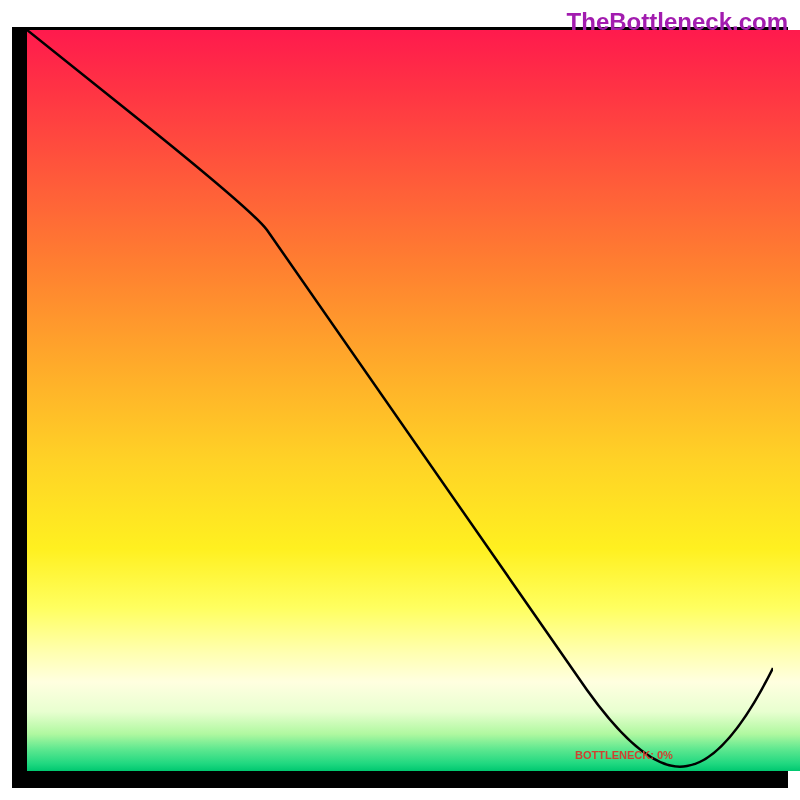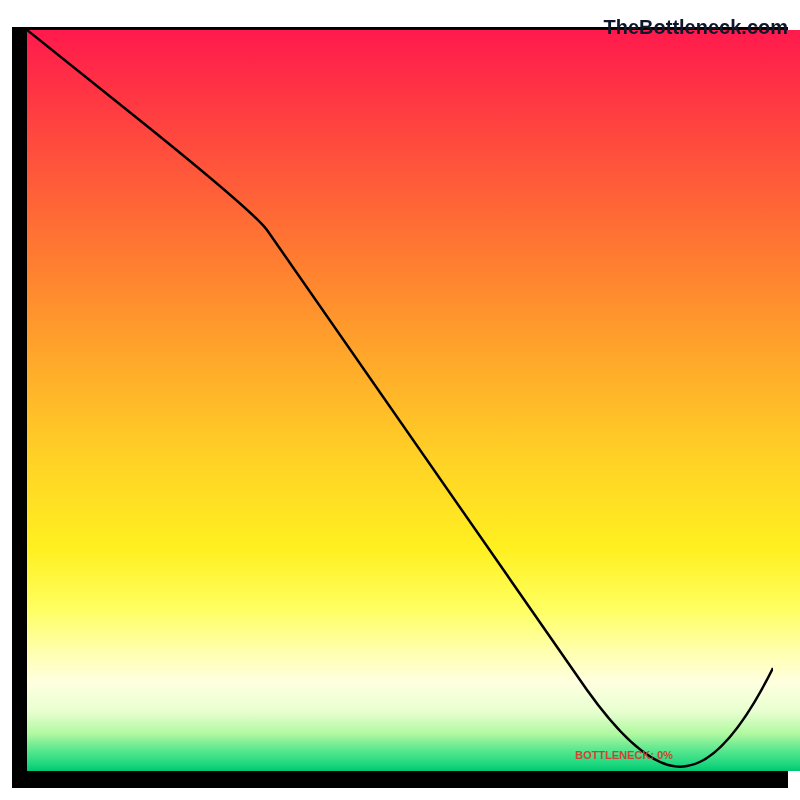--- a/index.html
+++ b/index.html
@@ -11,25 +11,25 @@
     overflow: hidden;
     font-family: Arial, sans-serif;
   }
   .container {
     position: relative;
     width: 800px;
     height: 800px;
   }
   .watermark {
     position: absolute;
-    top: 16px;
+    top: 8px;
     right: 12px;
-    font-size: 20px;
+    font-size: 24px;
     font-weight: bold;
-    color: #0f172a;
+    color: #a21caf;
     z-index: 10;
   }
   .plot-outer {
     position: absolute;
     top: 27px;
     left: 12px;
     width: 776px;
     height: 761px;
     background: #000;
   }

